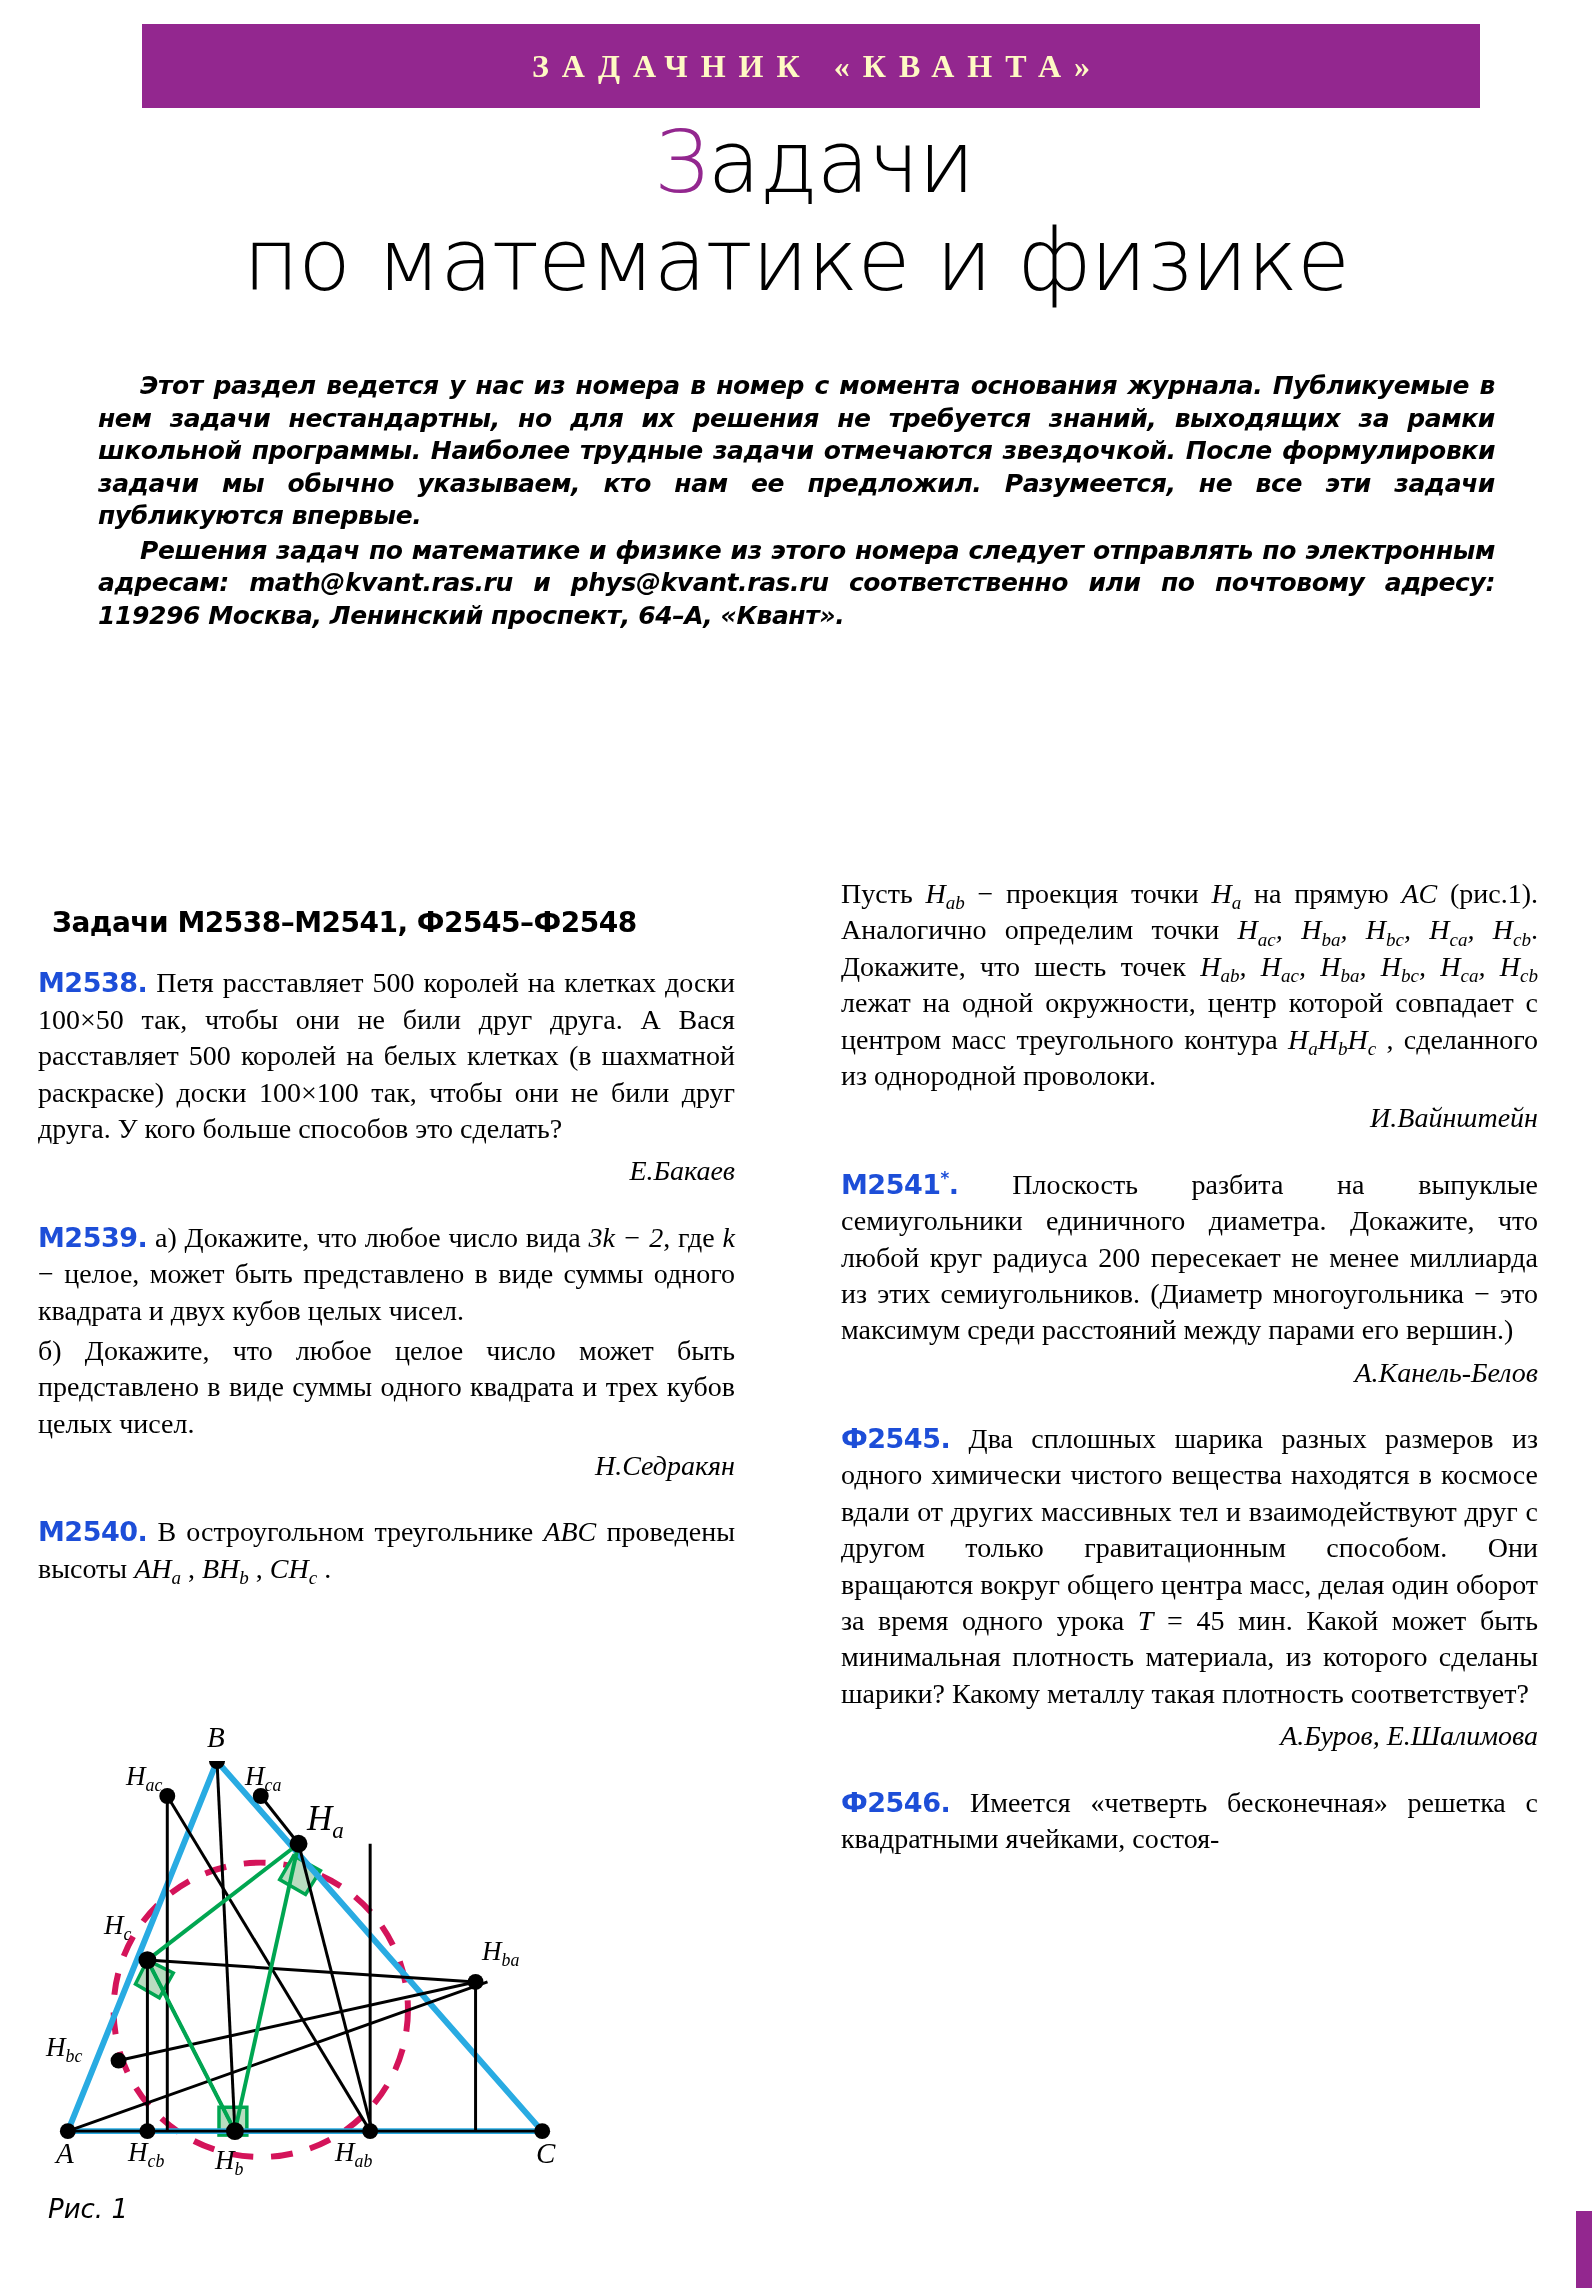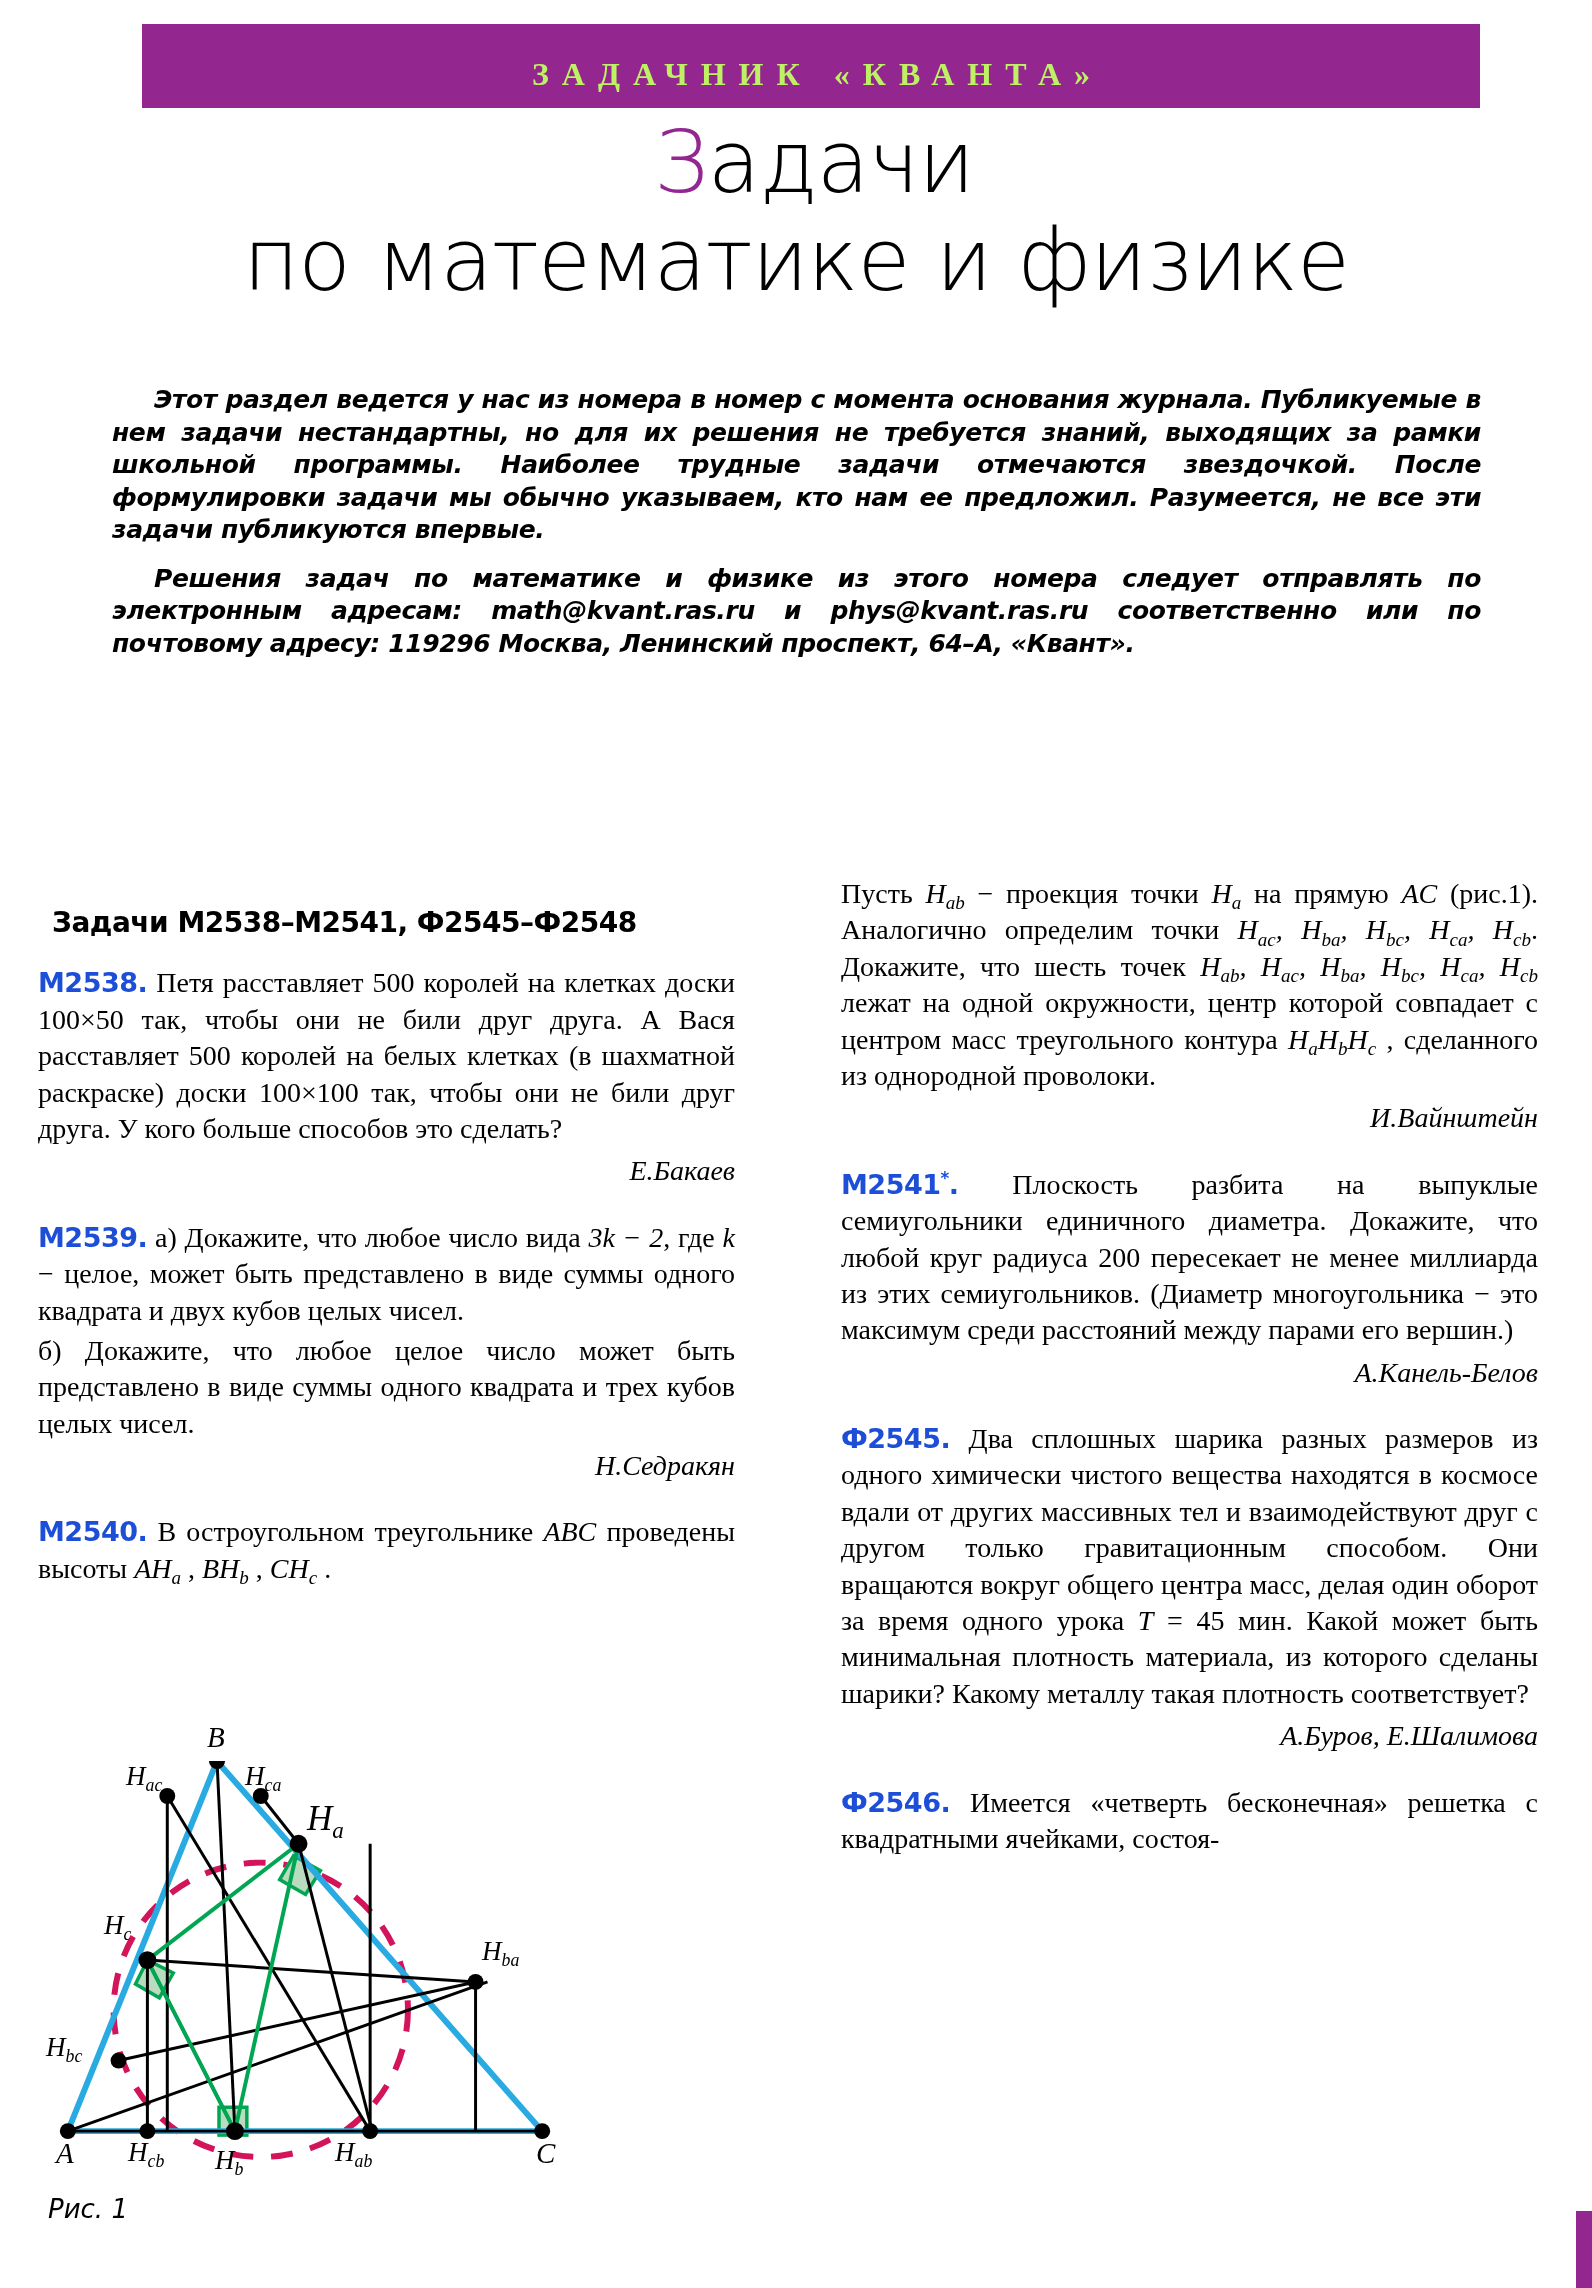--- a/index.html
+++ b/index.html
@@ -20,29 +20,28 @@
   #banner {
     position: absolute;
     left: 142px;
     top: 24px;
     width: 1338px;
     height: 84px;
     background: #93278f;
   }
   #banner-title {
     font-family: "Liberation Serif", serif;
-    color: #bef264;
+    color: #fef9c3;
     font-size: 32px;
     font-weight: 700;
     letter-spacing: 13px;
     text-align: center;
     line-height: 84px;
     white-space: nowrap;
     padding-left: 13px;
-    margin-top: 8px;
   }
 
   
   #title-block {
     position: absolute;
     left: 0;
     top: 119px;
     width: 1592px;
     text-align: center;
     font-family: "DejaVu Sans", sans-serif;
@@ -71,21 +70,21 @@
     width: 1401px;
     font-family: "DejaVu Sans", sans-serif;
     font-style: italic;
     font-weight: 700;
     font-size: 25px;
     line-height: 1.30;
     text-align: justify;
     letter-spacing: -0.4px;
   }
   #intro p {
-    margin: 16px;
+    margin: 2px;
     text-indent: 42px;
   }
 
   
   .column {
     position: absolute;
     width: 697px;
     font-family: "Liberation Serif", serif;
     font-size: 28px;
     line-height: 1.30;

